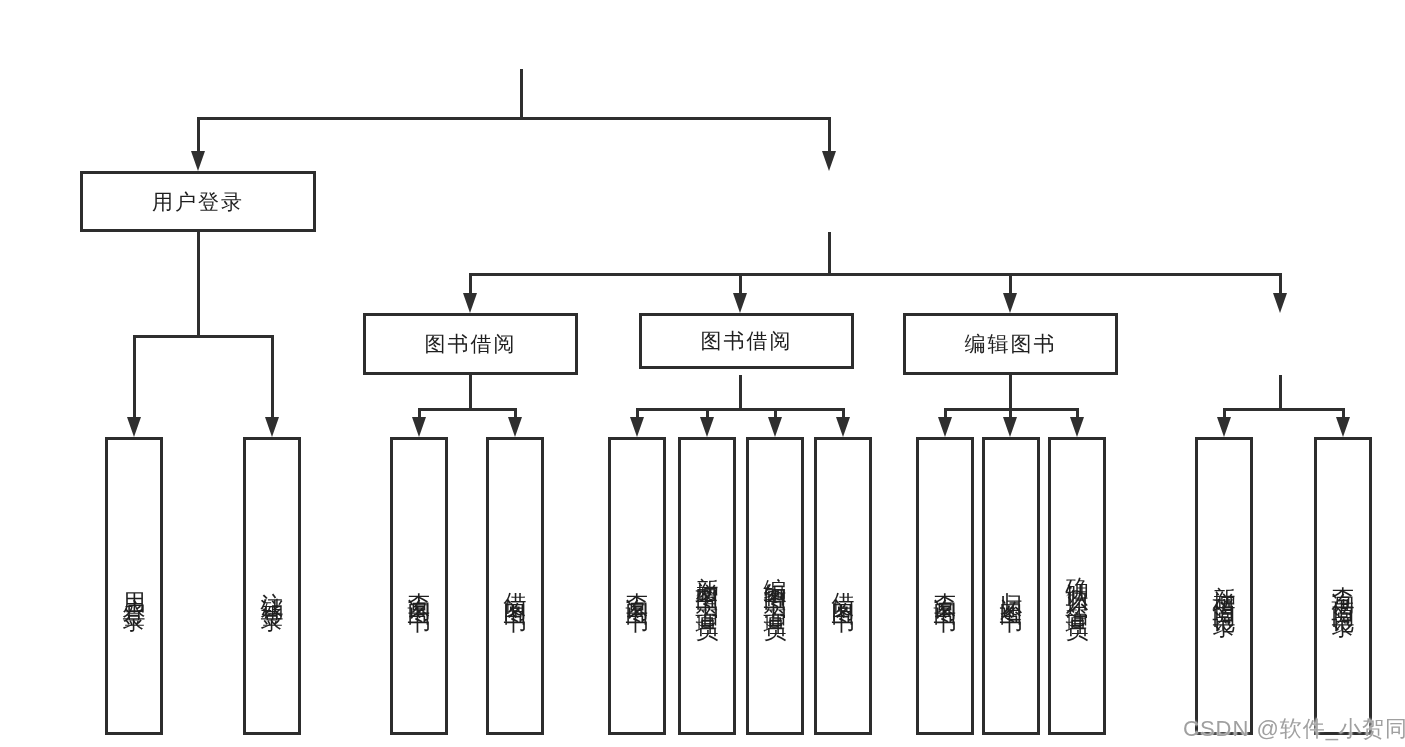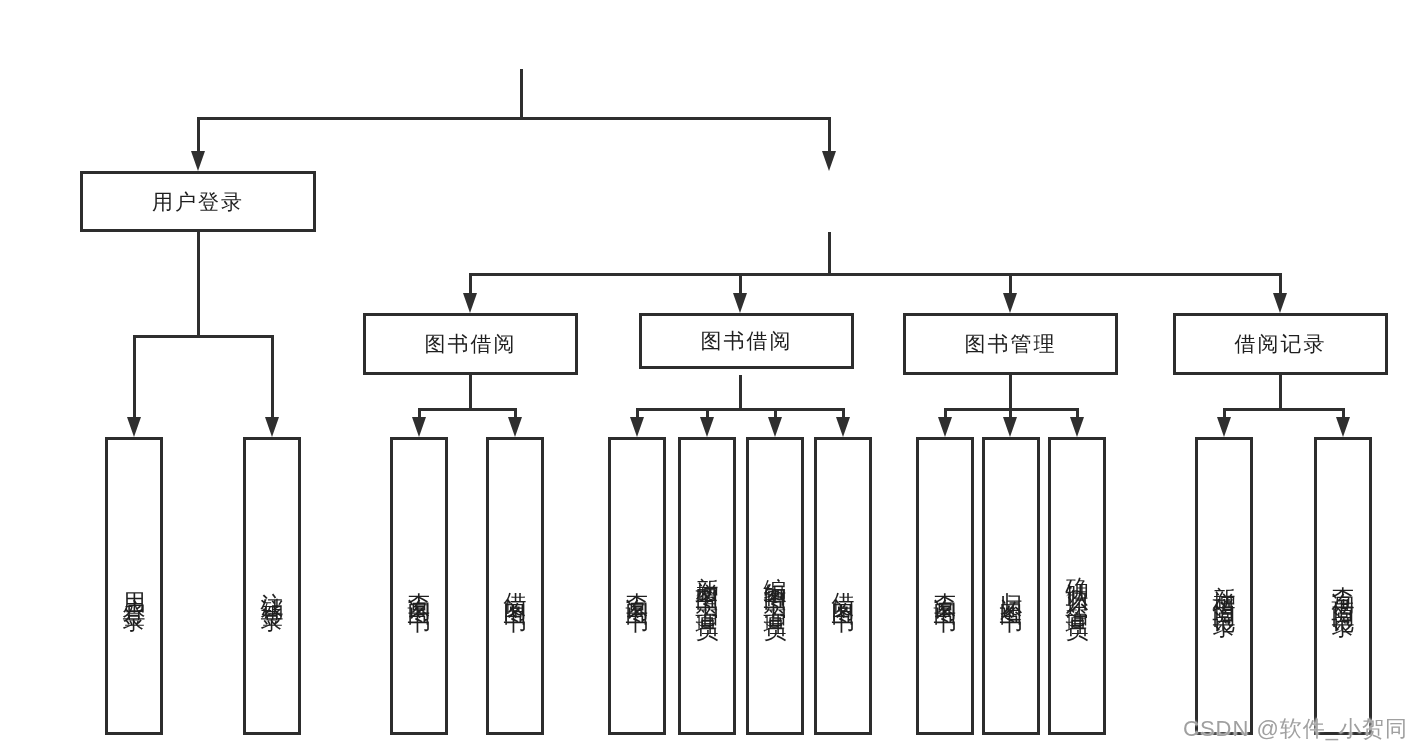--- a/index.html
+++ b/index.html
@@ -38,23 +38,22 @@
 <div id="stage">
 
 
   <div class="box" style="left:80px;top:171px;width:236px;height:61px">用户登录</div>
 
 
   <div class="box" style="left:363px;top:313px;width:215px;height:62px">图书借阅</div>
 
   <div class="box" style="left:639px;top:313px;width:215px;height:56px">图书借阅</div>
 
-  <div class="box" style="left:903px;top:313px;width:215px;height:62px">图书管理</div>
+  <div class="box" style="left:903px;top:313px;width:215px;height:62px">编辑图书</div>
 
-  <div class="box" style="left:1173px;top:313px;width:215px;height:62px">借阅记录</div>
 
   <div class="box leaf" style="left:105px;top:437px;width:58px;height:298px">用户登录</div>
 
   <div class="box leaf" style="left:243px;top:437px;width:58px;height:298px">注销登录</div>
 
   <div class="box leaf" style="left:390px;top:437px;width:58px;height:298px">查询图书</div>
 
   <div class="box leaf" style="left:486px;top:437px;width:58px;height:298px">借阅图书</div>
 
   <div class="box leaf" style="left:608px;top:437px;width:58px;height:298px">查询图书</div>

